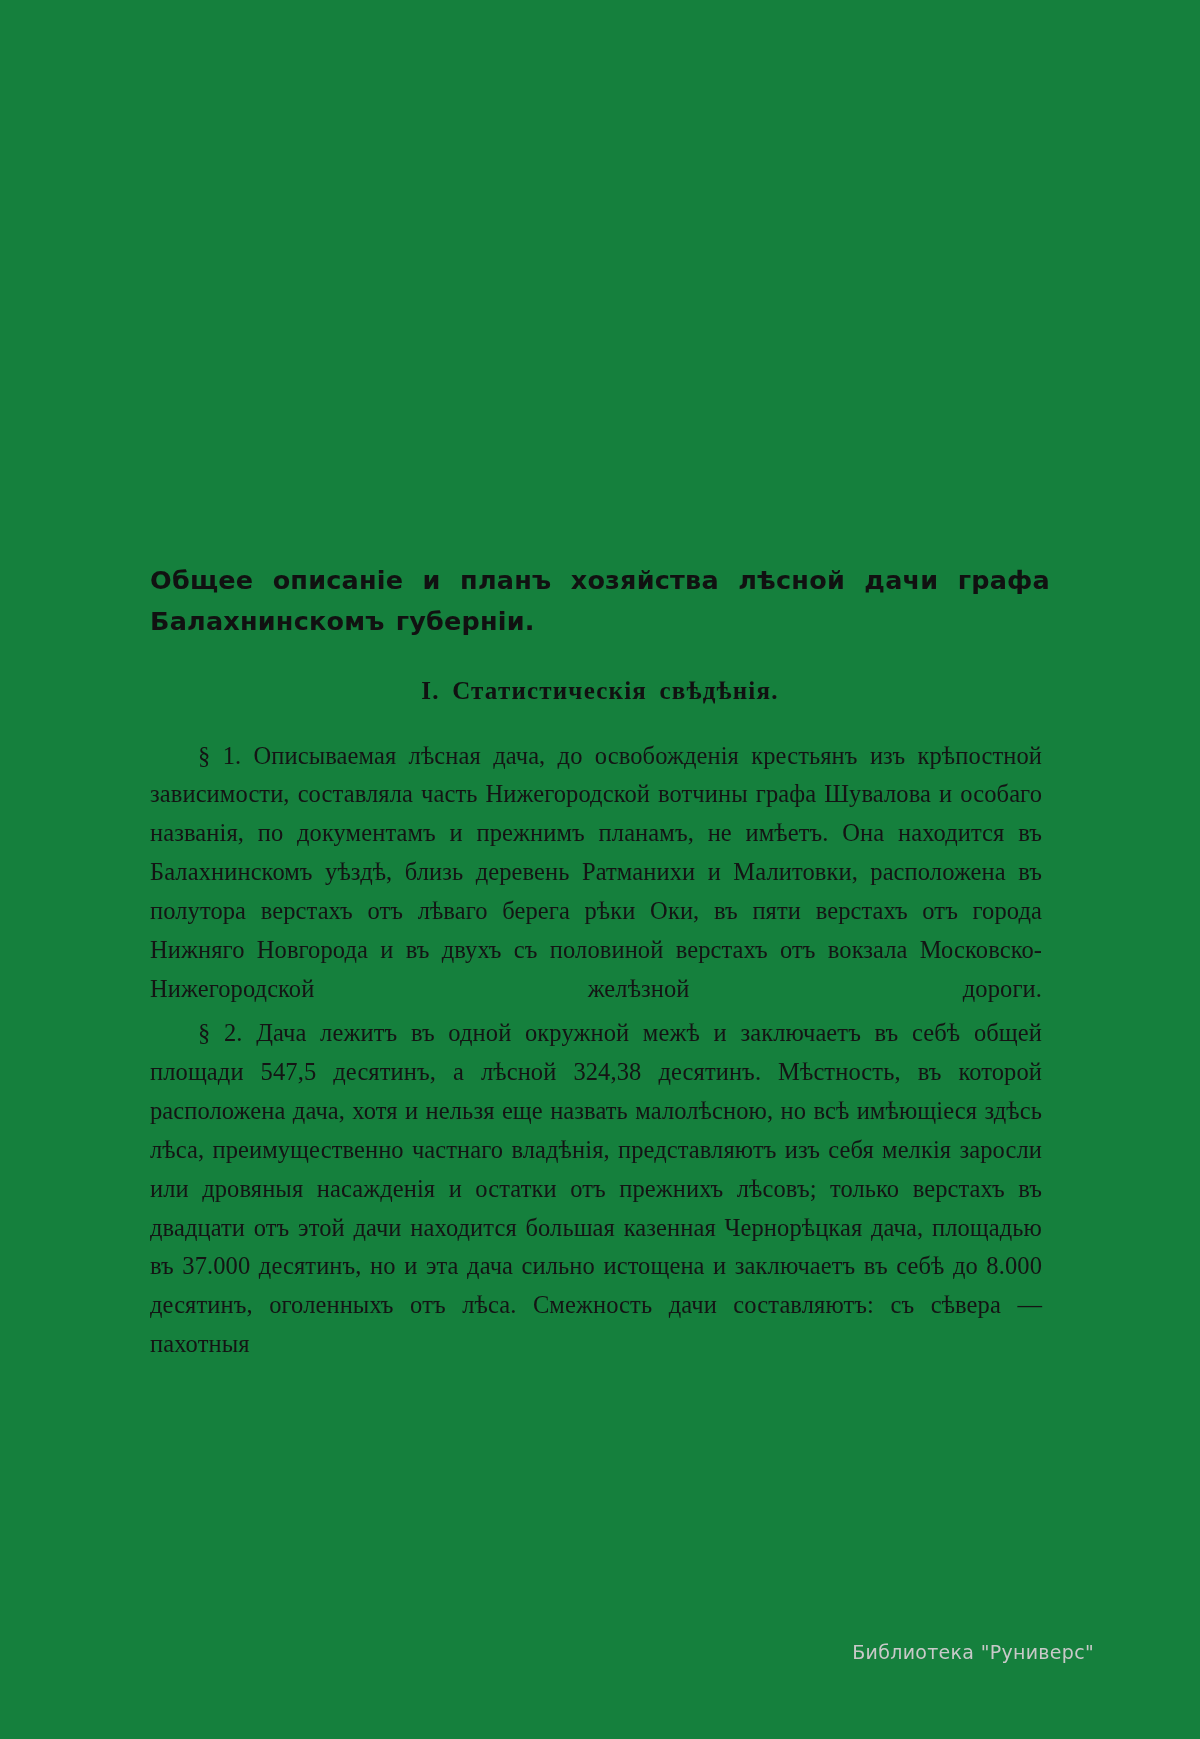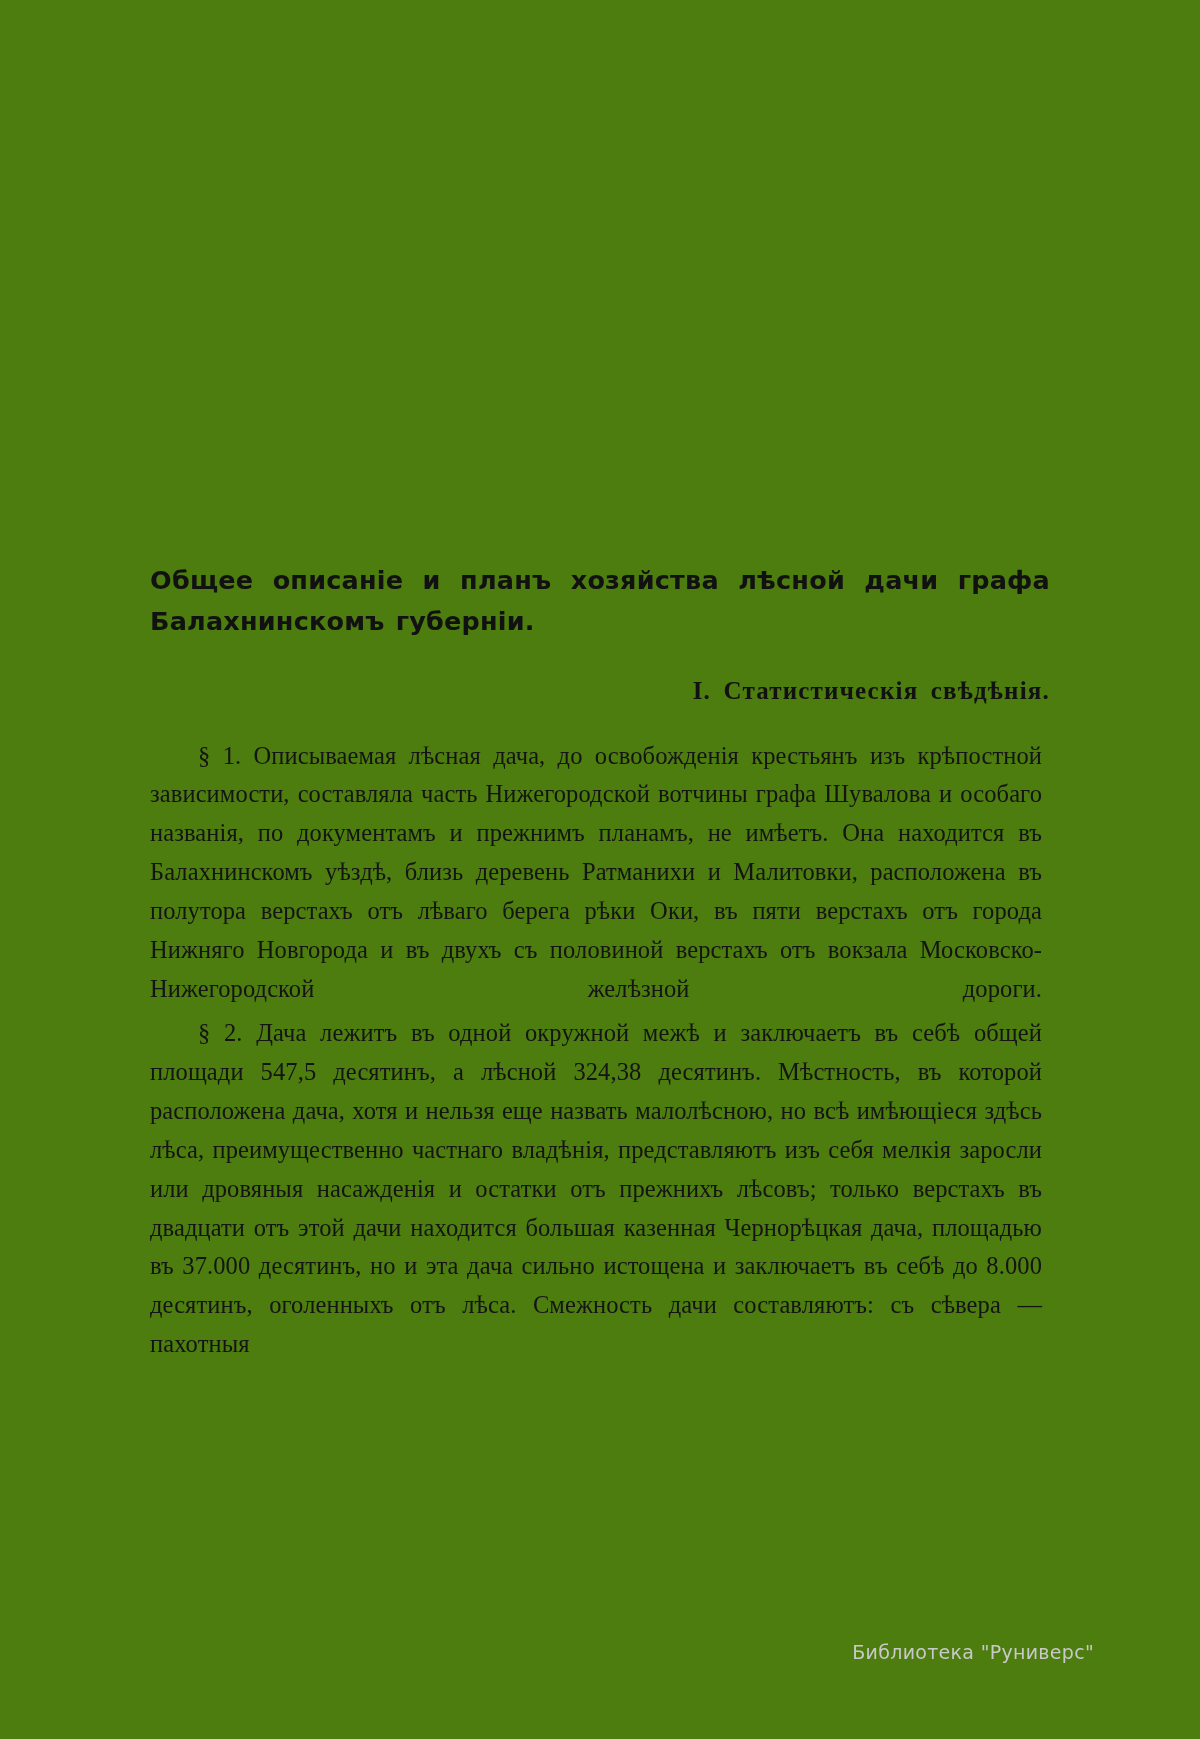--- a/index.html
+++ b/index.html
@@ -11,21 +11,21 @@
     width: 1200px;
     height: 1739px;
     position: relative;
     font-family: "Liberation Serif", serif;
     color: #1a1a1a;
     overflow: hidden;
   }
   .page {
     position: absolute;
     inset: 0;
-    background: #4d7c0f;
+    background: #15803d;
     padding-left: 8px;
   }
   .content {
     position: absolute;
     left: 150px;
     top: 560px;
     width: 900px;
   }
   .doc-title {
     font-family: "DejaVu Sans", sans-serif;
@@ -41,21 +41,21 @@
   }
   .doc-title .line {
     display: block;
     text-align: justify;
     text-align-last: justify;
   }
   .doc-title .line.last {
     text-align-last: left;
   }
   .section-heading {
-    text-align: right;
+    text-align: center;
     font-size: 25px;
     letter-spacing: 1.2px;
     word-spacing: 5px;
     margin: 0 0 32px 0;
     color: #111111;
     font-family: "Liberation Serif", serif;
   }
   .para {
     font-size: 24.5px;
     line-height: 1.585;

